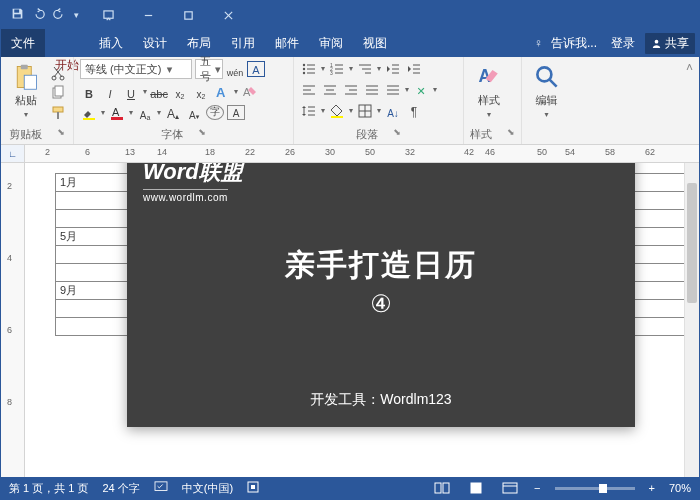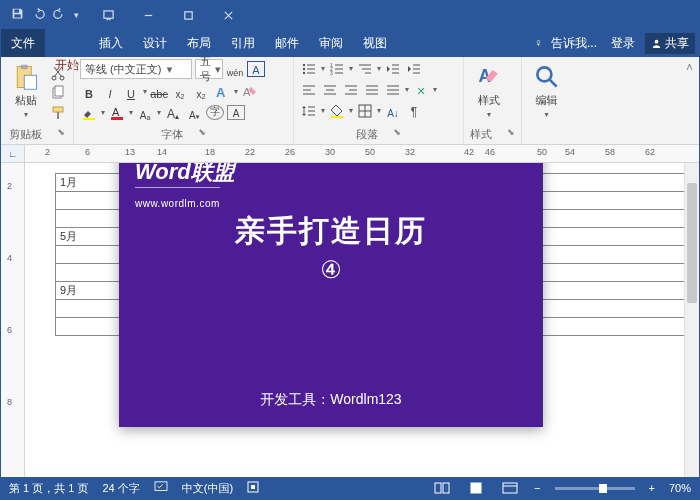--- a/index.html
+++ b/index.html
@@ -36,26 +36,26 @@
 .ruler-h .scale { flex: 1; position: relative; font-size: 9px; color: #666; overflow:hidden; }
 .ruler-h .scale span { position: absolute; top: 2px; }
 .workarea { display: flex; height: calc(500px - 28px - 28px - 88px - 18px - 22px - 2px); background: #fff; }
 .ruler-v { width: 24px; background: #f8f8f8; border-right: 1px solid #d4d4d4; position: relative; font-size: 9px; color: #666; }
 .ruler-v span { position: absolute; left: 6px; }
 .canvas { flex: 1; position: relative; overflow: hidden; background:#fff;}
 .page { position:absolute; left:30px; top:10px; right:10px; height:300px; }
 table.doc { border-collapse: collapse; width: 100%; font-size: 11px; color:#333; }
 table.doc td { border: 1px solid #888; height: 18px; padding: 1px 4px; }
 table.doc .mh { width: 50%; }
-.overlay { position: absolute; left: 94px; top: -18px; width: 424px; height: 282px; background: #4c1d95; color: #fff; box-shadow: 0 3px 12px rgba(0,0,0,.35); }
+.overlay { position: absolute; left: 102px; top: -18px; width: 508px; height: 282px; background: #404040; color: #fff; box-shadow: 0 3px 12px rgba(0,0,0,.35); }
 .overlay .logo { padding: 12px 16px 0; }
 .overlay .logo .brand { font-size: 22px; font-weight: bold; font-style: italic; }
 .overlay .logo .brand b { color:#fff; }
-.overlay .logo .url { font-size: 10px; border-top:1px solid rgba(255,255,255,.6); display:inline-block; padding-top:10px; letter-spacing:.5px;}
-.overlay .main { text-align:center; }
+.overlay .logo .url { font-size: 10px; border-top:1px solid rgba(255,255,255,.6); display:inline-block; padding-top:2px; letter-spacing:.5px;}
+.overlay .main { text-align:center; margin-top:40px; }
 .overlay .main .t1 { font-size: 30px; font-weight: bold; letter-spacing: 2px; }
 .overlay .main .t2 { font-size: 24px; margin-top: 4px; }
 .overlay .foot { position:absolute; bottom:18px; left:0; width:100%; text-align:center; font-size:14px; }
 .statusbar { height: 22px; background: #2b579a; color: #fff; font-size: 11px; display: flex; align-items: center; padding: 0 8px; gap: 14px; }
 .statusbar .spacer { flex:1; }
 .statusbar .viewbtn { width:20px; display:flex; justify-content:center; }
 .slider { width: 80px; height: 3px; background: rgba(255,255,255,.4); position: relative; }
 .slider .thumb { position:absolute; top:-3px; width:8px; height:9px; background:#fff; }
 .scrollbar-v { position:absolute; right:0; top:0; bottom:0; width:15px; background:#f0f0f0; border-left:1px solid #e0e0e0;}
 .scrollbar-v .thumb{position:absolute;left:2px;right:2px;top:20px;height:120px;background:#c8c8c8;border-radius:2px;}

